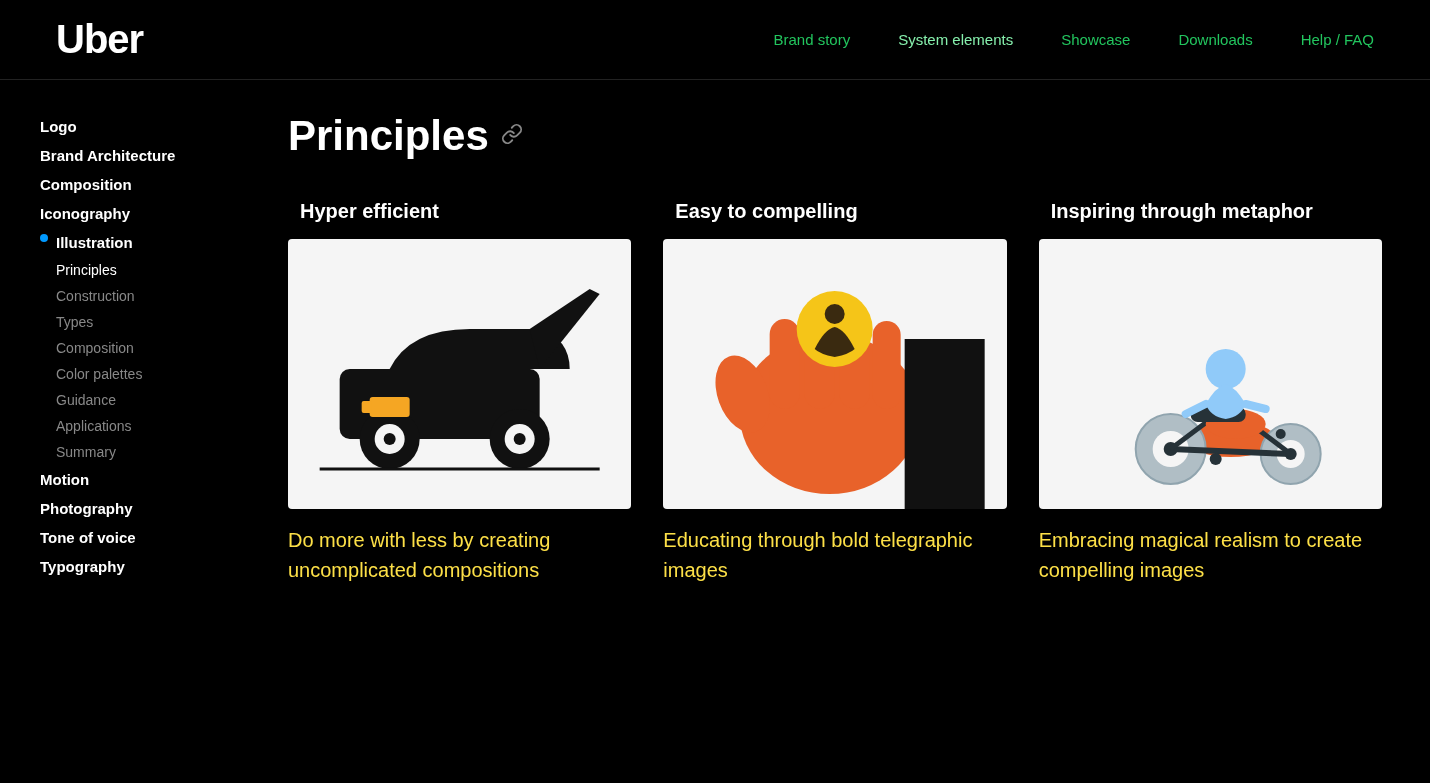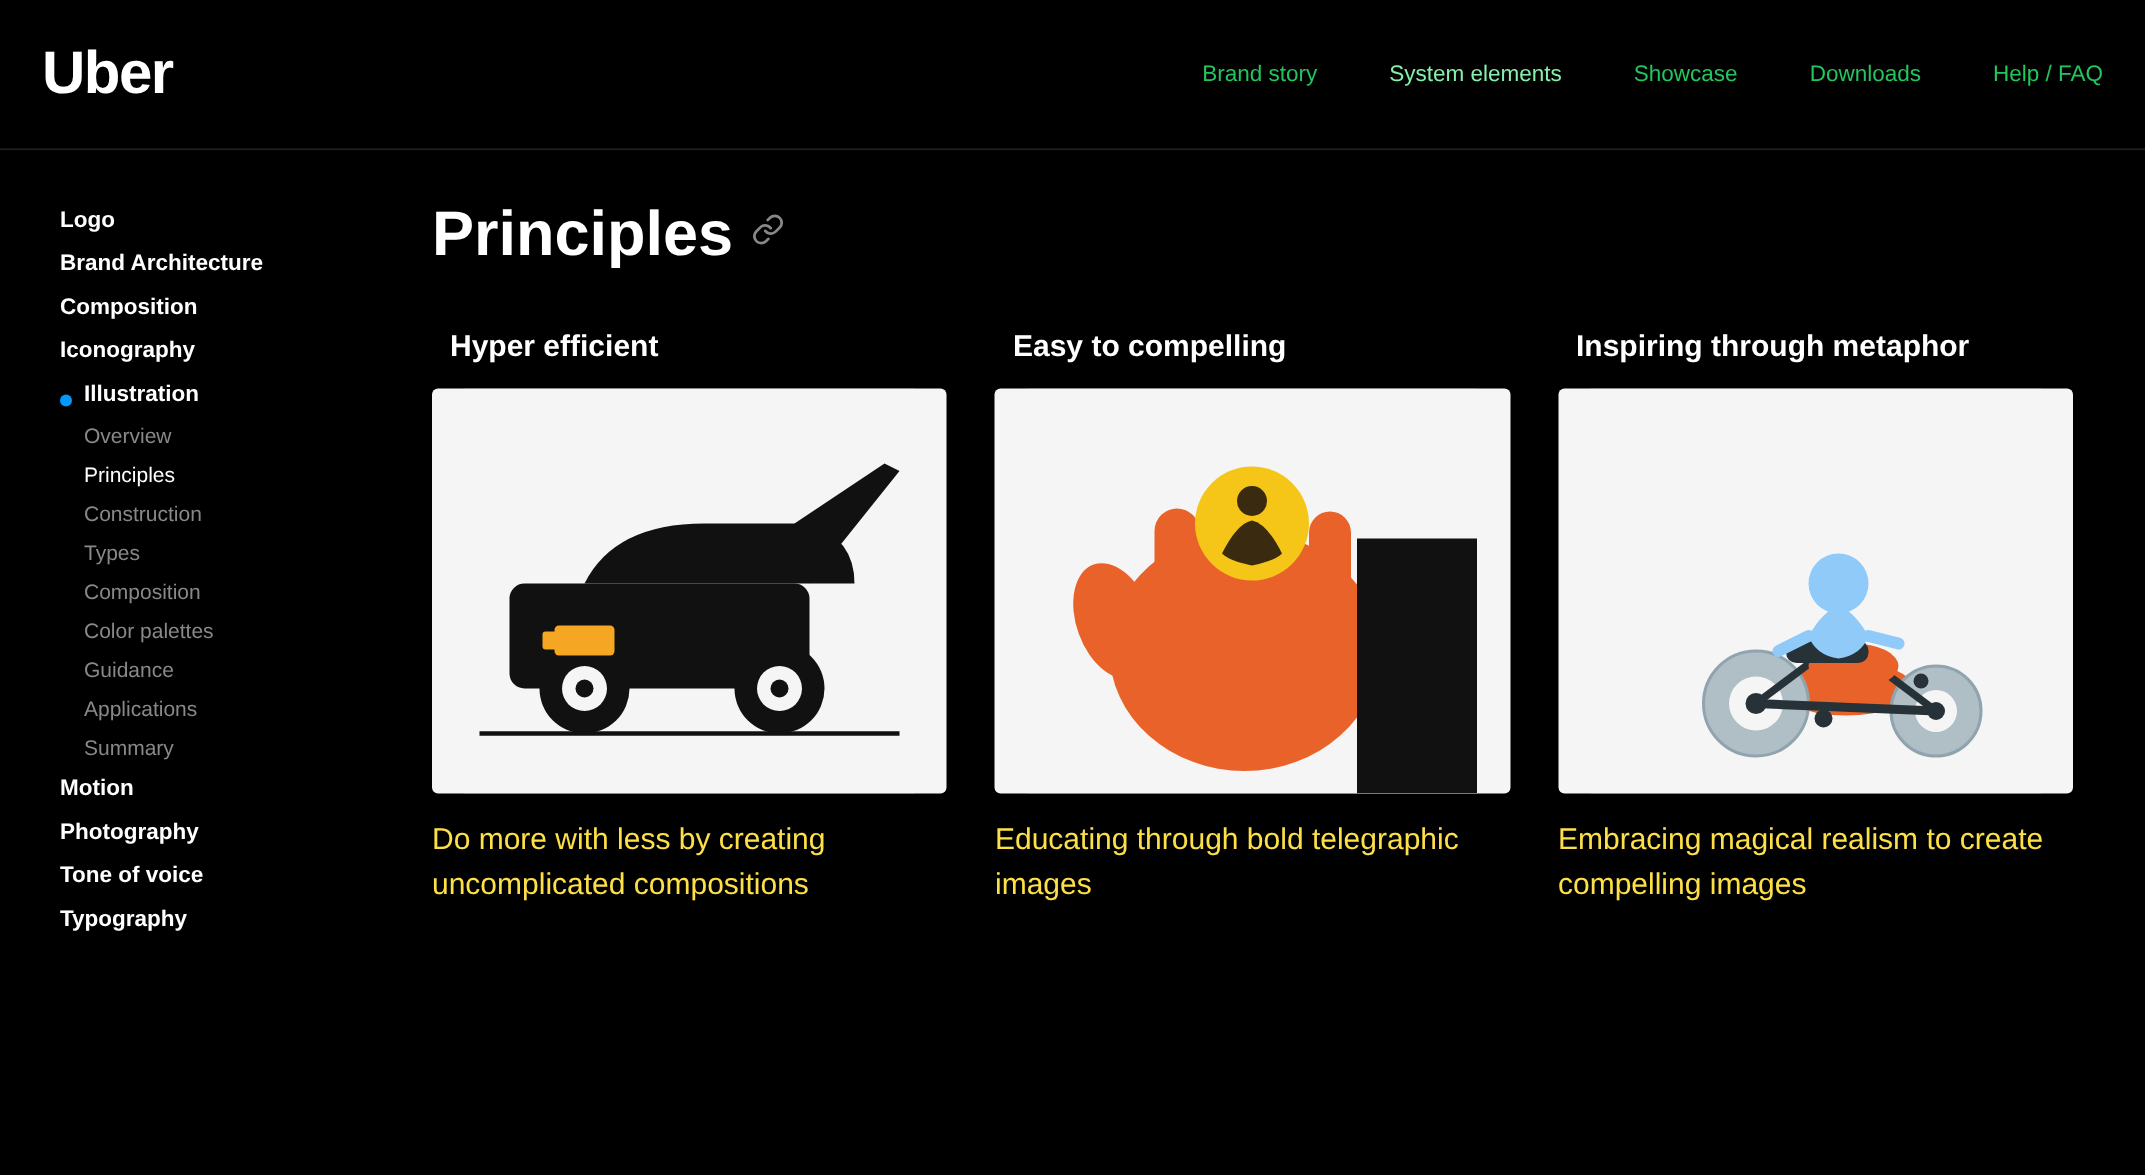--- a/index.html
+++ b/index.html
@@ -10,22 +10,22 @@
       font-family: -apple-system, BlinkMacSystemFont, 'Helvetica Neue', Arial, sans-serif;
       min-height: 783px;
       width: 1430px;
     }
 
     
     header {
       display: flex;
       align-items: center;
       justify-content: space-between;
-      padding: 0 28px;
-      height: 100px;
+      padding: 0 56px;
+      height: 80px;
       border-bottom: 1px solid #222;
     }
 
     .logo {
       font-size: 40px;
       font-weight: 700;
       color: #fff;
       letter-spacing: -1px;
     }
 
@@ -63,21 +63,21 @@
       margin-bottom: 4px;
     }
 
     .sidebar-main-item {
       font-size: 15px;
       font-weight: 700;
       color: #fff;
       padding: 6px 0;
       cursor: pointer;
       display: flex;
-      align-items: flex-end;
+      align-items: flex-start;
       gap: 8px;
     }
 
     .sidebar-main-item .dot {
       width: 8px;
       height: 8px;
       background: #09f;
       border-radius: 50%;
       flex-shrink: 0;
     }
@@ -187,21 +187,20 @@
         <span>Composition</span>
       </div>
       <div class="sidebar-main-item">
         <span>Iconography</span>
       </div>
       <div class="sidebar-main-item">
         <span class="dot"></span>
         <span>Illustration</span>
       </div>
 
-      <div class="sidebar-sub-item">Overview</div>
       <div class="sidebar-sub-item active">Principles</div>
       <div class="sidebar-sub-item">Construction</div>
       <div class="sidebar-sub-item">Types</div>
       <div class="sidebar-sub-item">Composition</div>
       <div class="sidebar-sub-item">Color palettes</div>
       <div class="sidebar-sub-item">Guidance</div>
       <div class="sidebar-sub-item">Applications</div>
       <div class="sidebar-sub-item">Summary</div>
 
       <div class="sidebar-main-item">

